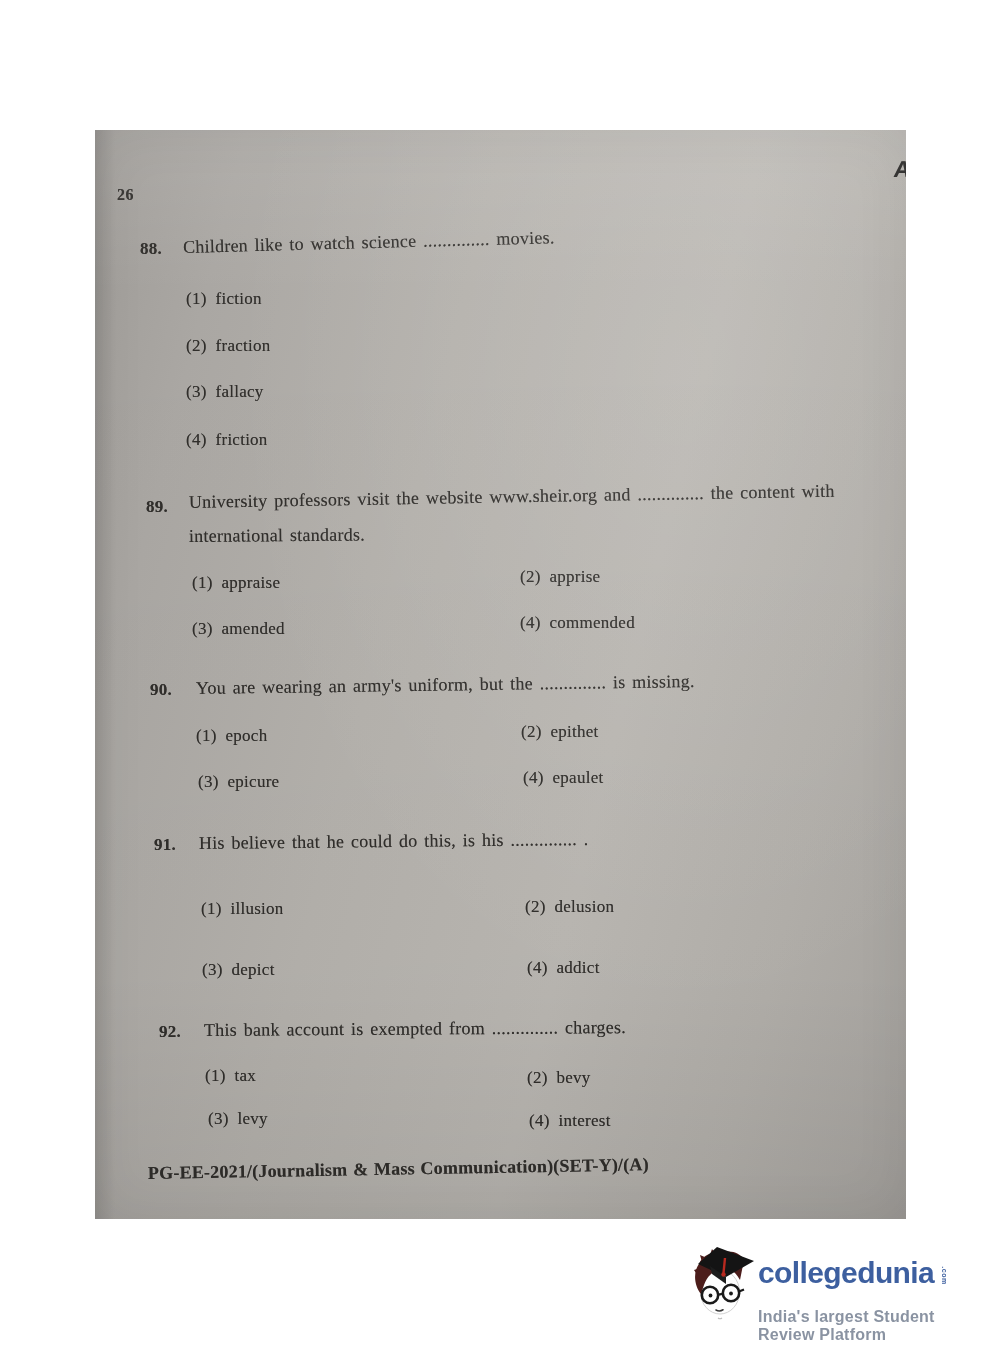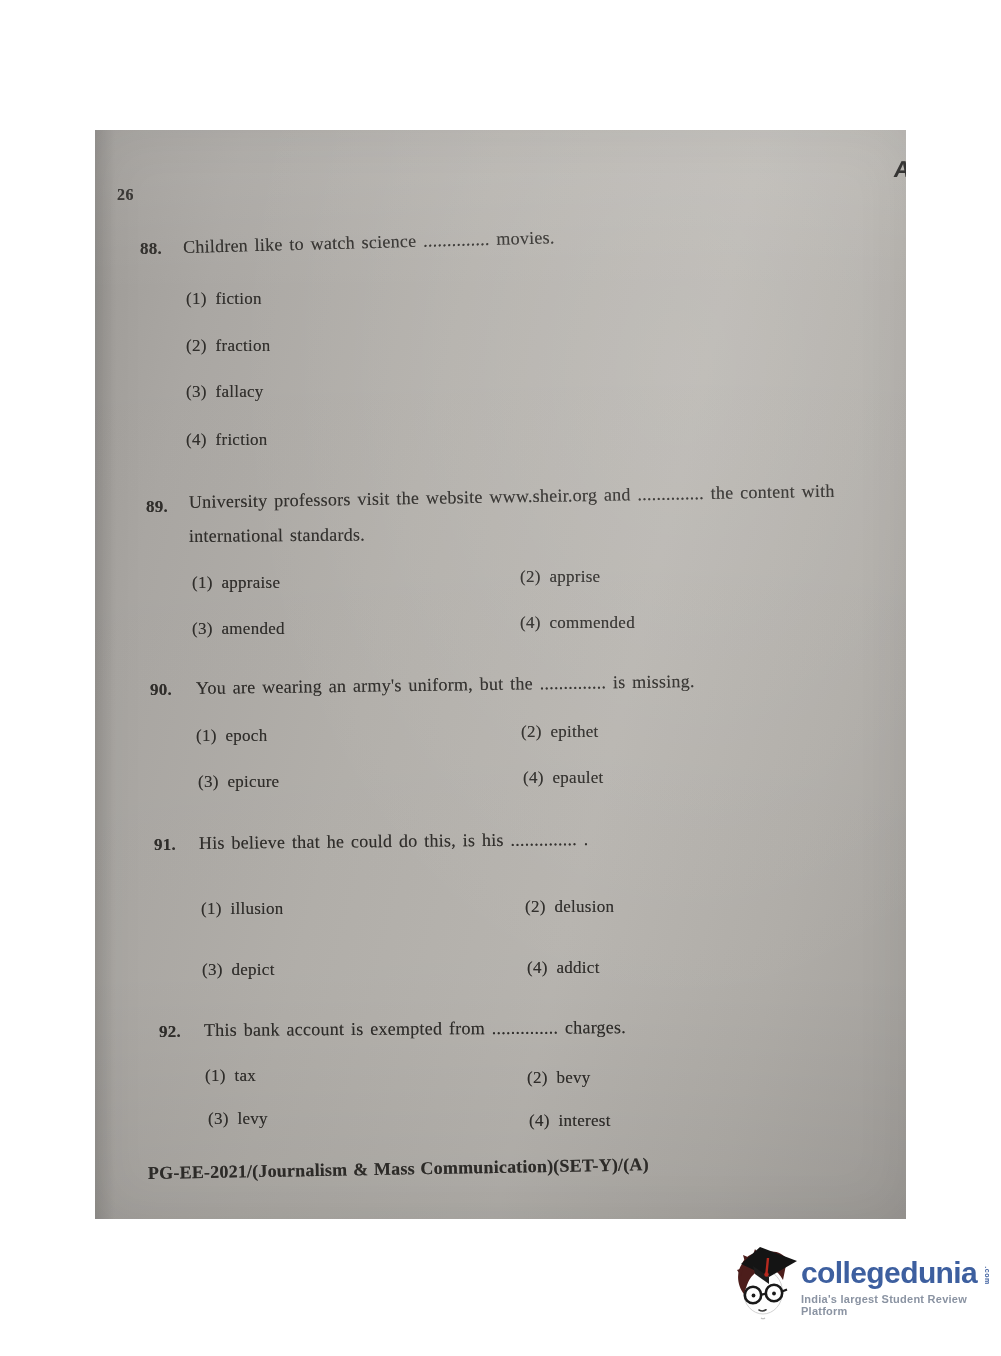--- a/index.html
+++ b/index.html
@@ -88,21 +88,21 @@
     font-weight: bold;
     font-size: 18px;
     letter-spacing: 0.2px;
     word-spacing: 1px;
     transform-origin: 0 50%;
   }
 
   
   .logo {
     position: absolute;
-    left: 733px;
+    left: 690px;
     top: 1244px;
     width: 262px;
     height: 80px;
     display: flex;
     align-items: flex-start;
   }
   .logo-mascot { flex: 0 0 auto; margin-top: 2px; }
   .logo-textcol {
     display: flex;
     flex-direction: column;
@@ -129,24 +129,24 @@
     color: #3d5f9f;
     transform: rotate(90deg);
     transform-origin: center;
     margin-left: 1px;
     margin-bottom: 9px;
     letter-spacing: 0.5px;
   }
   .tagline {
     font-family: "Liberation Sans", sans-serif;
     font-weight: bold;
-    font-size: 11px;
+    font-size: 16px;
     letter-spacing: 0.25px;
     color: #8a93a2;
-    margin-top: 5px;
+    margin-top: 20px;
   }
 </style>
 </head>
 <body>
 
 <div class="scan-page">
 
   <div class="t page-number" style="left:22px; top:56px;">26</div>
 
   <div class="t corner-letter" style="left:799px; top:26px;">A</div>

